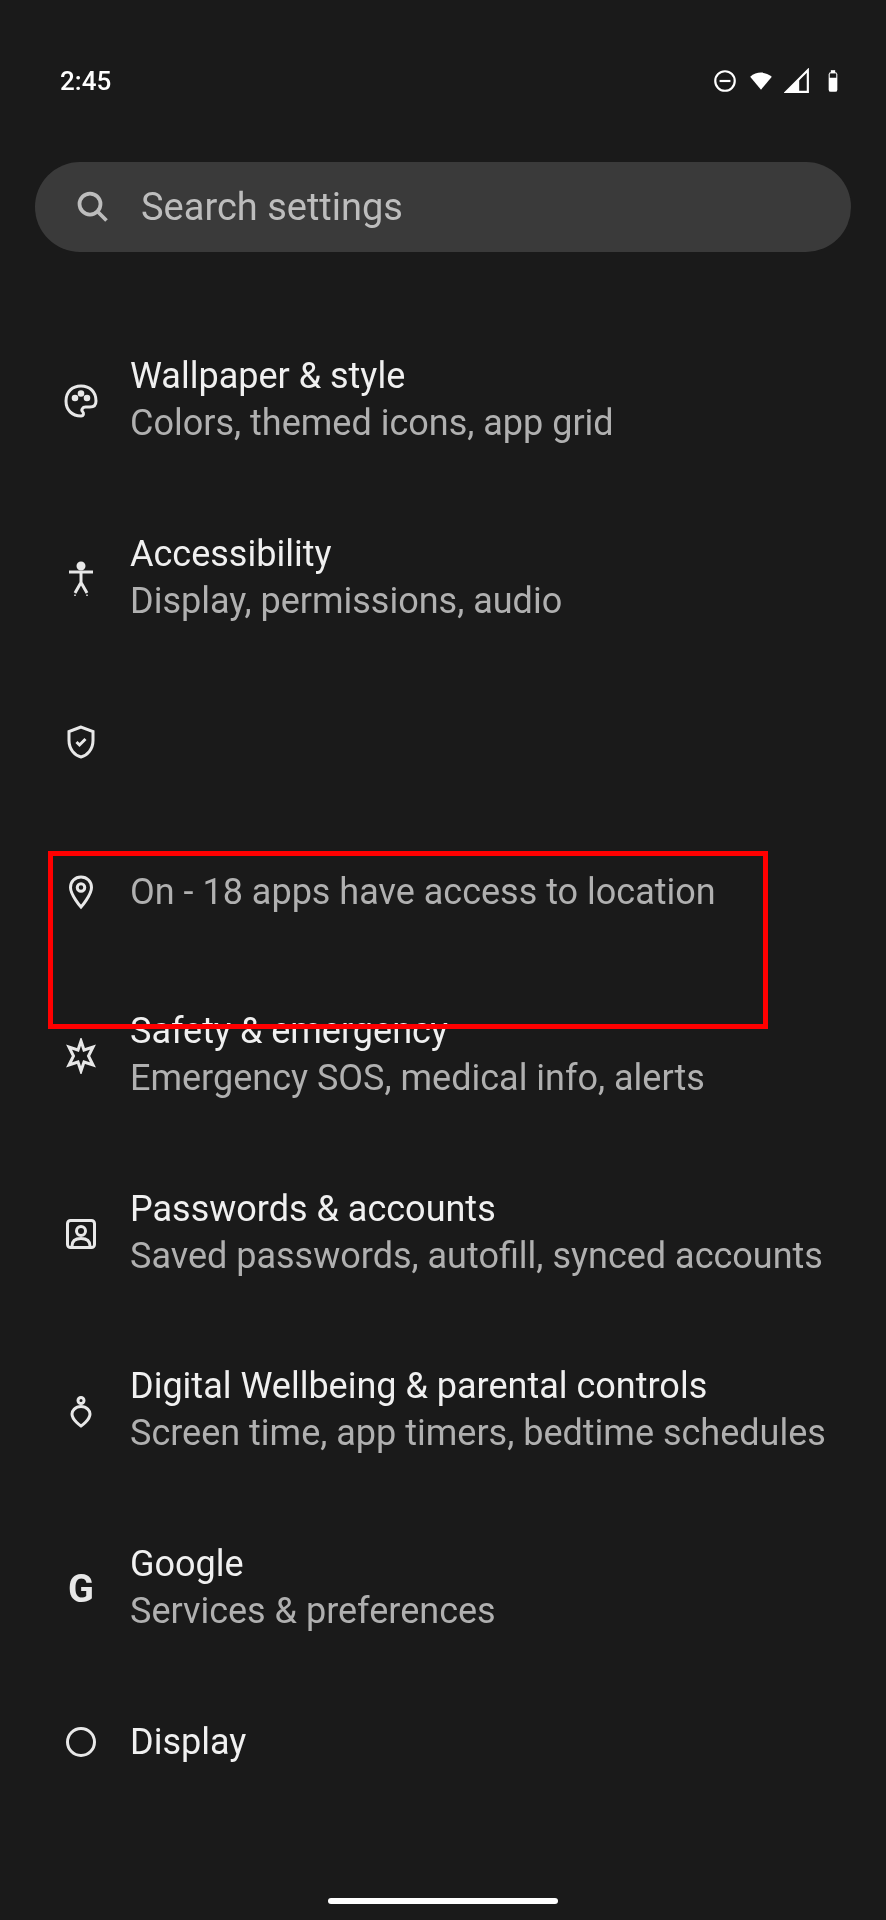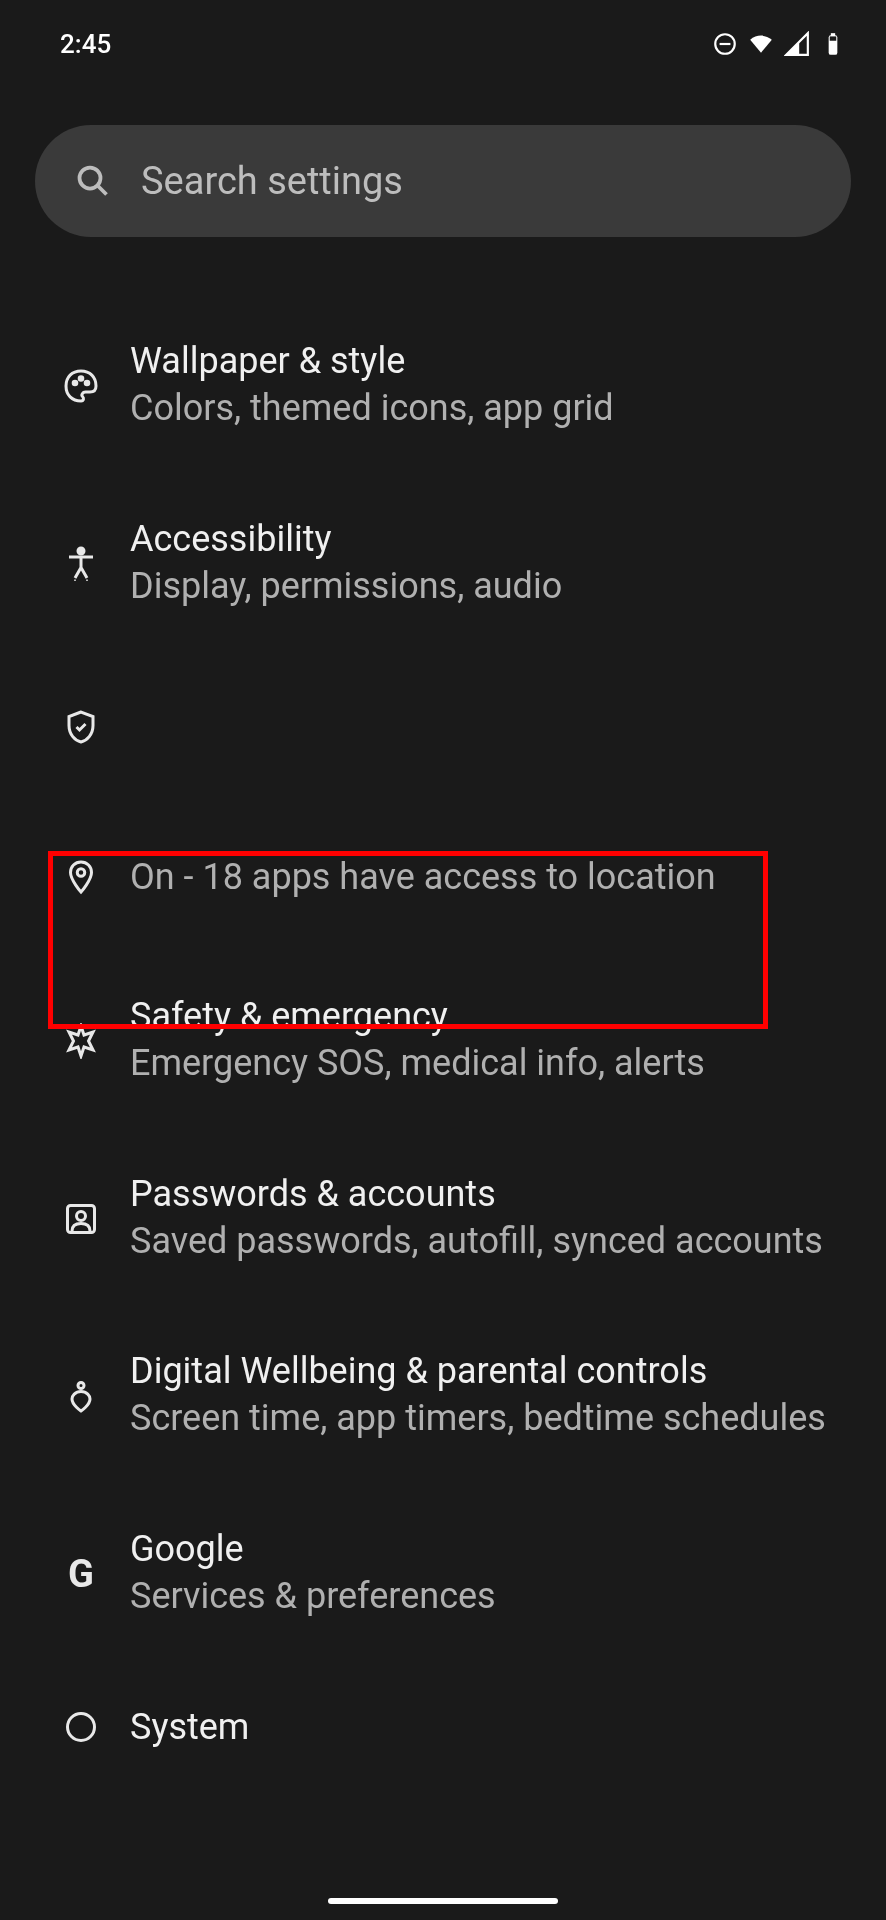--- a/index.html
+++ b/index.html
@@ -13,36 +13,37 @@
   }
   .status-bar {
     display: flex;
     justify-content: space-between;
     align-items: center;
     padding: 18px 40px 0 60px;
     height: 70px;
     font-size: 26px;
     font-weight: 500;
     color: #ffffff;
+    margin-top: 37px;
   }
   .status-right {
     display: flex;
     align-items: center;
     gap: 10px;
   }
   .status-right svg {
     width: 26px;
     height: 26px;
     fill: #ffffff;
   }
   .search-bar {
     margin: 55px 35px 30px 35px;
     background: #3a3a3a;
     border-radius: 56px;
-    height: 112px;
+    height: 90px;
     display: flex;
     align-items: center;
     padding: 0 40px;
     gap: 30px;
   }
   .search-bar svg {
     width: 36px;
     height: 36px;
     fill: #bdbdbd;
   }
@@ -252,20 +253,20 @@
     </div>
   </div>
 
   <div class="settings-item" style="padding-bottom:0; min-height:80px;">
     <div class="icon-col">
       <svg viewBox="0 0 24 24">
           <circle cx="12" cy="12" r="9" stroke="#e8e8e8" fill="none" stroke-width="2"></circle>
         </svg>
     </div>
     <div class="text-col">
-      <span class="item-title">System</span>
+      <span class="item-title">Display</span>
     </div>
   </div>
 
 </div>
 
 <div class="highlight"></div>
 <div class="nav-handle"></div>
 
 </body></html>

